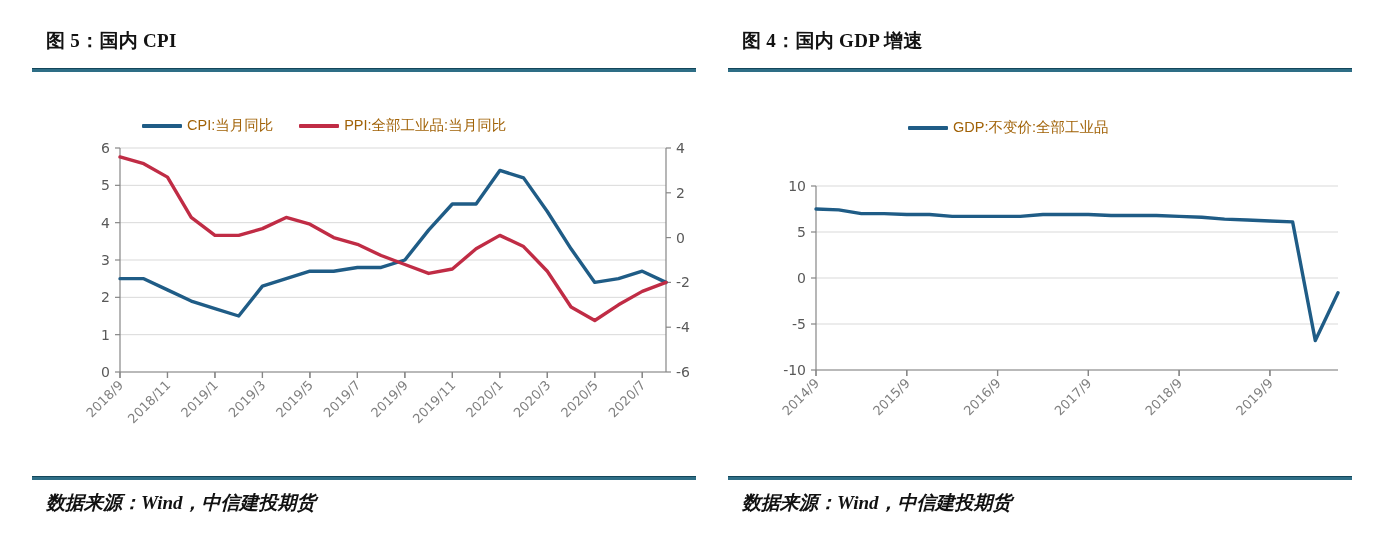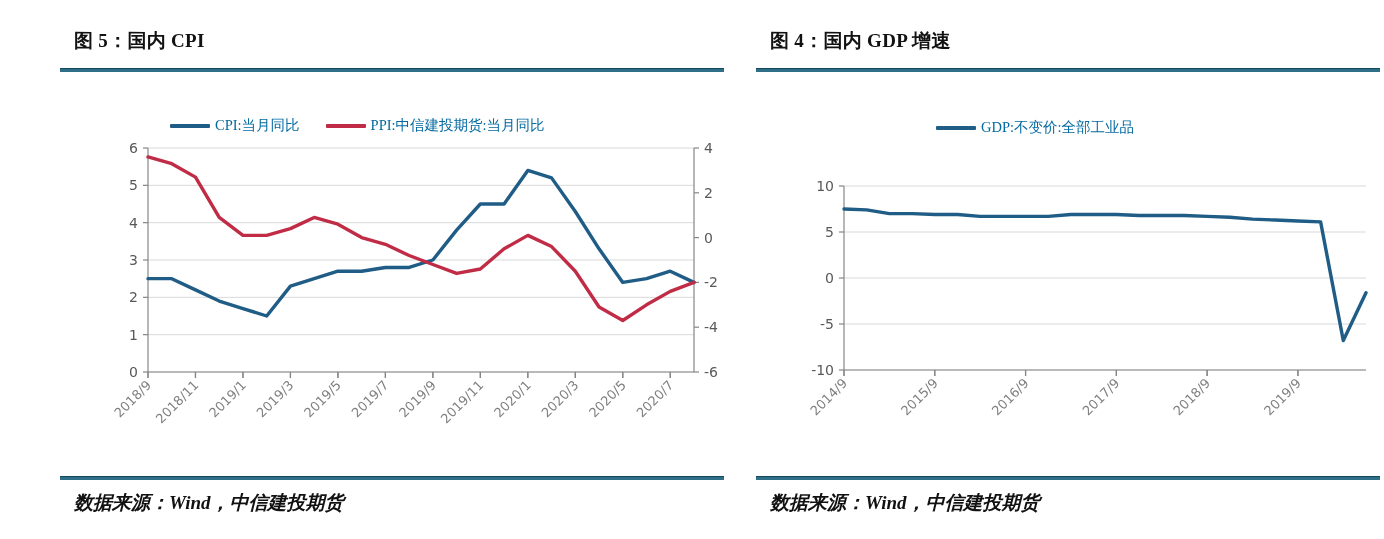--- a/index.html
+++ b/index.html
@@ -11,21 +11,20 @@
     width: 1384px;
     height: 539px;
     font-family: "Liberation Sans", "DejaVu Sans", sans-serif;
     overflow: hidden;
     position: relative;
   }
   .page {
     position: relative;
     width: 1284px;
     height: 539px;
-    margin-left: 28px;
   }
   
   .panel {
     position: absolute;
     top: 0;
     height: 539px;
   }
   .panel-left  { left: 32px;  width: 664px; }
   .panel-right { left: 728px; width: 624px; }
 
@@ -79,22 +78,22 @@
     gap: 5px;
   }
   .legend-swatch {
     display: inline-block;
     width: 40px;
     height: 4px;
     border-radius: 1px;
   }
   .legend-label {
     font-size: 14.5px;
-    color: #0369a1;
-    font-family: Liberation Serif, serif;
+    color: #a16207;
+    font-family: Liberation Sans, sans-serif;
   }
 
   
   .chart {
     position: absolute;
   }
   .chart svg { display: block; }
 
   .axis-num {
     font-size: 14px;
@@ -124,21 +123,21 @@
     <div class="fig-title">图 5：国内 CPI</div>
     <div class="rule rule-top"></div>
 
     <div class="legend legend-left">
       <div class="legend-item">
         <span class="legend-swatch" style="background:#1F5C86"></span>
         <span class="legend-label">CPI:当月同比</span>
       </div>
       <div class="legend-item">
         <span class="legend-swatch" style="background:#C02C45"></span>
-        <span class="legend-label">PPI:中信建投期货:当月同比</span>
+        <span class="legend-label">PPI:全部工业品:当月同比</span>
       </div>
     </div>
 
     <div class="chart" style="top:136px; left:0;">
       <svg id="svg-left" width="664" height="330" viewBox="0 0 664 330">
           <line x1="88" x2="634" y1="236" y2="236" stroke="#d9d9d9" stroke-width="1" class="gridline"></line>
           <line x1="88" x2="634" y1="198.66666666666666" y2="198.66666666666666" stroke="#d9d9d9" stroke-width="1" class="gridline"></line>
           <line x1="88" x2="634" y1="161.33333333333334" y2="161.33333333333334" stroke="#d9d9d9" stroke-width="1" class="gridline"></line>
           <line x1="88" x2="634" y1="124" y2="124" stroke="#d9d9d9" stroke-width="1" class="gridline"></line>
           <line x1="88" x2="634" y1="86.66666666666667" y2="86.66666666666667" stroke="#d9d9d9" stroke-width="1" class="gridline"></line>

